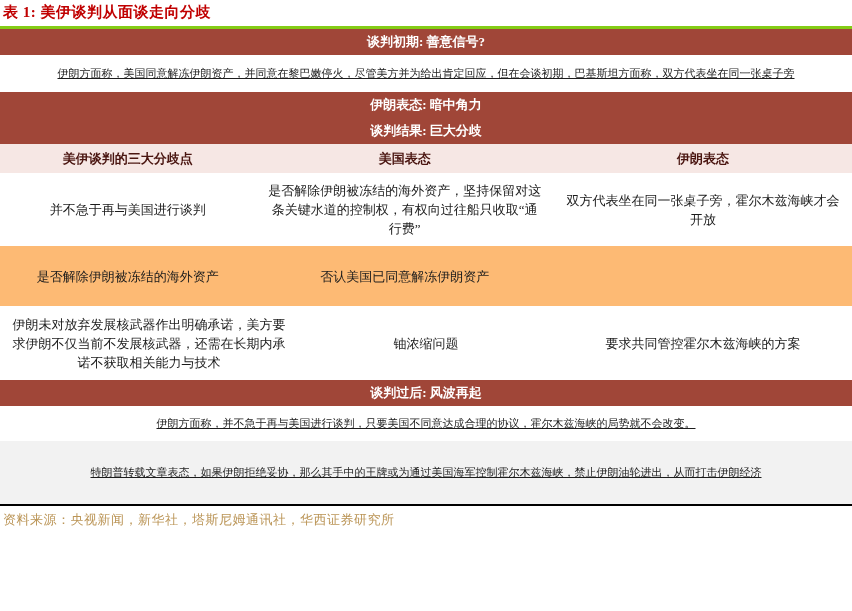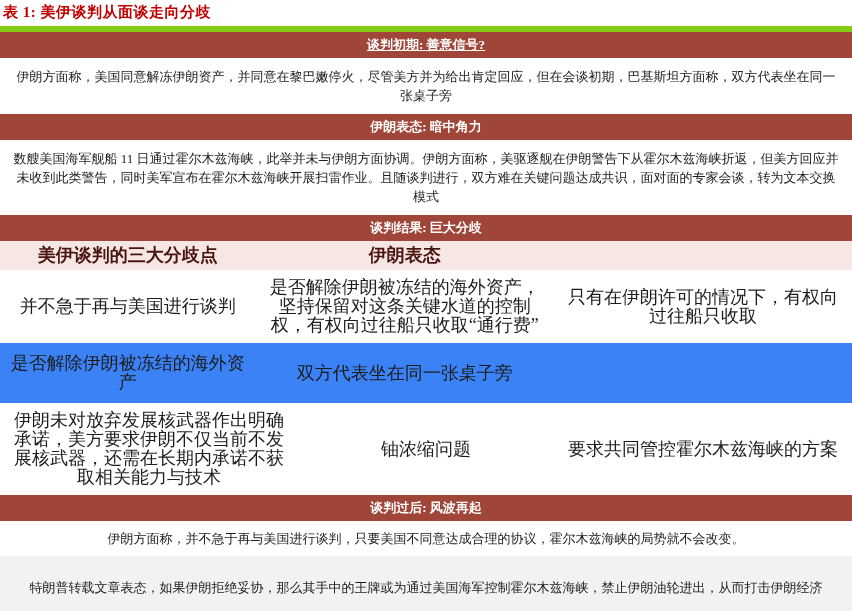--- a/index.html
+++ b/index.html
@@ -14,81 +14,81 @@
     padding:3px 3px 4px 3px;
     font-size:15px;font-weight:bold;color:#c00000;
     letter-spacing:.5px;
   }
   .tbl{width:852px;}
   .band{
     background:#a04638;color:#ffffff;
     font-size:13px;font-weight:bold;text-align:center;
     height:26px;line-height:26px;
   }
-  .band.first{border-top:6px solid #84cc16;text-decoration:underline;}
+  .band.first{border-top:3px solid #84cc16;}
   .para{
-    font-size:13px;line-height:19px;text-align:center;
-    padding:9px 12px;background:#ffffff;
+    font-size:11px;line-height:19px;text-align:center;
+    padding:9px 12px;background:#ffffff;text-decoration:underline;
   }
   .para.tight{padding:8px 56px;}
   .para.gray{background:#f2f2f2;padding:22px 28px;}
   .para.last{border-bottom:2px solid #000000;}
   .cols{display:flex;align-items:center;}
   .cols .c{
-    font-size:18px;line-height:19px;text-align:center;
+    font-size:13px;line-height:19px;text-align:center;
     padding:8px 10px;box-sizing:border-box;
   }
   .c.c1{width:30%;}
   .c.c2{width:35%;}
   .c.c3{width:35%;}
   .hdr{
     background:#f6e7e4;color:#4a1510;font-weight:bold;
     min-height:28px;
   }
   .hdr .c{padding:5px 10px;}
   .row-white{background:#ffffff;}
   .row-white.r1{min-height:72px;}
-  .row-gray{background:#3b82f6;min-height:60px;}
+  .row-gray{background:#fdba74;min-height:60px;}
   .row-white.r3{min-height:74px;}
   .source{
     padding:5px 3px 0 3px;
     font-size:13px;color:#bb9557;letter-spacing:.5px;
   }
 </style>
 </head>
 <body>
 
 <div class="page">
 
   <div class="title">表 1: 美伊谈判从面谈走向分歧</div>
 
   <div class="tbl">
 
     <div class="band first">谈判初期: 善意信号?</div>
     <div class="para">伊朗方面称，美国同意解冻伊朗资产，并同意在黎巴嫩停火，尽管美方并为给出肯定回应，但在会谈初期，巴基斯坦方面称，双方代表坐在同一张桌子旁</div>
 
     <div class="band">伊朗表态: 暗中角力</div>
-    <div class="para">数艘美国海军舰船 11 日通过霍尔木兹海峡，此举并未与伊朗方面协调。伊朗方面称，美驱逐舰在伊朗警告下从霍尔木兹海峡折返，但美方回应并未收到此类警告，同时美军宣布在霍尔木兹海峡开展扫雷作业。且随谈判进行，双方难在关键问题达成共识，面对面的专家会谈，转为文本交换模式</div>
 
     <div class="band">谈判结果: 巨大分歧</div>
 
     <div class="cols hdr">
       <div class="c c1">美伊谈判的三大分歧点</div>
+      <div class="c c2">美国表态</div>
       <div class="c c3">伊朗表态</div>
     </div>
 
     <div class="cols row-white r1">
       <div class="c c1">并不急于再与美国进行谈判</div>
       <div class="c c2">是否解除伊朗被冻结的海外资产，坚持保留对这条关键水道的控制权，有权向过往船只收取“通行费”</div>
-      <div class="c c3">只有在伊朗许可的情况下，有权向过往船只收取</div>
+      <div class="c c3">双方代表坐在同一张桌子旁，霍尔木兹海峡才会开放</div>
     </div>
 
     <div class="cols row-gray r2">
       <div class="c c1">是否解除伊朗被冻结的海外资产</div>
-      <div class="c c2">双方代表坐在同一张桌子旁</div>
+      <div class="c c2">否认美国已同意解冻伊朗资产</div>
     </div>
 
     <div class="cols row-white r3">
       <div class="c c2">伊朗未对放弃发展核武器作出明确承诺，美方要求伊朗不仅当前不发展核武器，还需在长期内承诺不获取相关能力与技术</div>
       <div class="c c1">铀浓缩问题</div>
       <div class="c c3">要求共同管控霍尔木兹海峡的方案</div>
     </div>
 
     <div class="band">谈判过后: 风波再起</div>
     <div class="para tight">伊朗方面称，并不急于再与美国进行谈判，只要美国不同意达成合理的协议，霍尔木兹海峡的局势就不会改变。</div>

